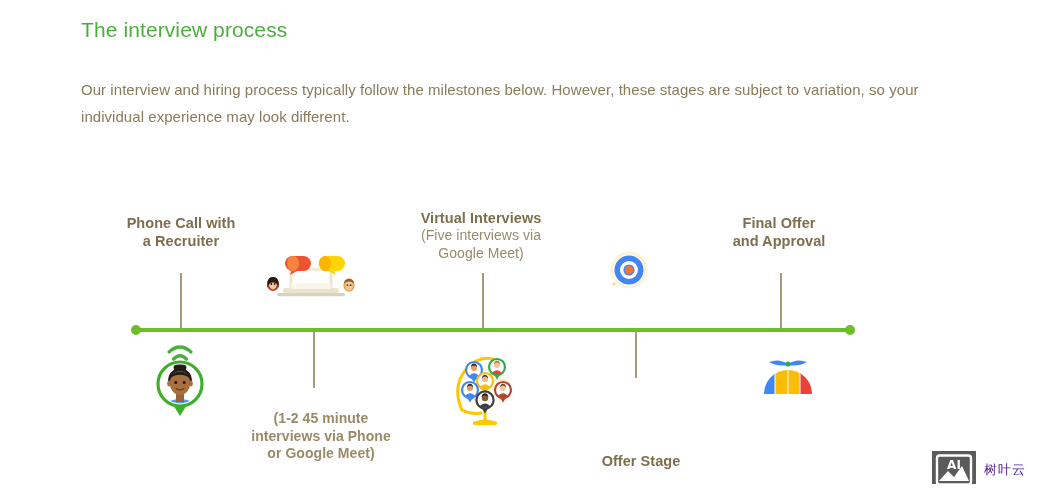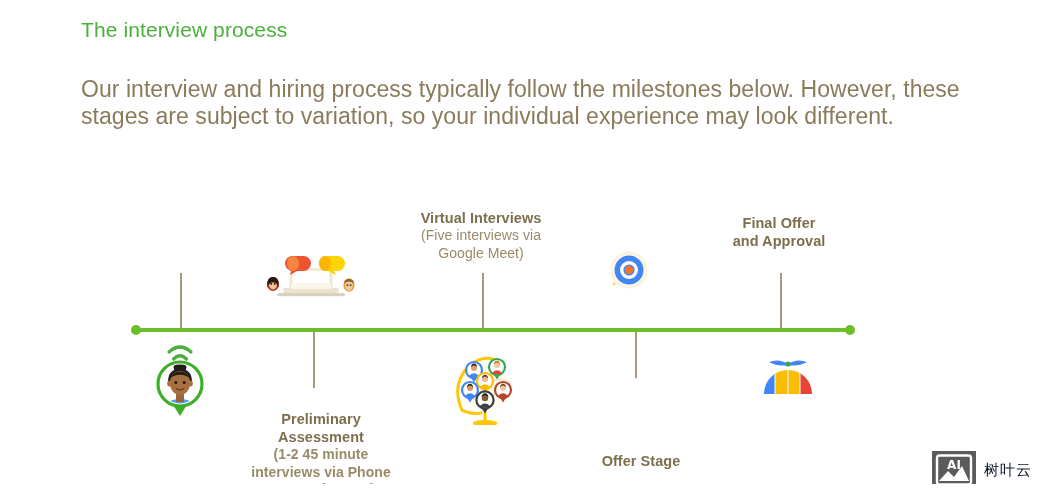--- a/index.html
+++ b/index.html
@@ -27,21 +27,21 @@
     font-size: 21px;
     color: #4caf3d;
     letter-spacing: 0.1px;
     white-space: nowrap;
   }
   #intro-paragraph {
     position: absolute;
     left: 81px;
     top: 76px;
     width: 880px;
-    font-size: 23px;
+    font-size: 15px;
     line-height: 27px;
     color: #8a7b5a;
     letter-spacing: 0.05px;
   }
 
   
   #timeline {
     position: absolute;
     left: 0;
     top: 0;
@@ -120,22 +120,22 @@
   }
   #watermark .mark-box {
     width: 44px;
     height: 38px;
     border-radius: 0;
     background: #5b5b5b;
     position: relative;
     overflow: hidden;
   }
   #watermark .mark-text {
-    font-size: 15px;
-    color: #0f172a;
+    font-size: 13px;
+    color: #4c1d95;
     letter-spacing: 1px;
     font-family: Liberation Sans, sans-serif;
   }
 </style>
 </head>
 <body>
 
 <div id="slide">
 
   <div id="page-title">The interview process</div>
@@ -147,35 +147,37 @@
     <div class="timeline-axis"></div>
     <div class="axis-dot start"></div>
     <div class="axis-dot end"></div>
 
     <div class="stem" style="left:180px; top:273px; height:55px;"></div>
     <div class="stem" style="left:313px; top:332px; height:56px;"></div>
     <div class="stem" style="left:482px; top:273px; height:55px;"></div>
     <div class="stem" style="left:635px; top:332px; height:46px;"></div>
     <div class="stem" style="left:780px; top:273px; height:55px;"></div>
 
+    <div class="milestone-label" id="label-phone-call">
+      <div class="title" style="white-space:pre-line;">Phone Call with
+a Recruiter</div>
+    </div>
 
     <div class="milestone-label" id="label-final-offer">
       <div class="title" style="white-space:pre-line;">Final Offer
 and Approval</div>
     </div>
 
     <div class="milestone-label" id="label-virtual">
       <div class="title" style="white-space:pre-line;">Virtual Interviews</div>
       <div class="sub" style="white-space:pre-line;">(Five interviews via
 Google Meet)</div>
     </div>
 
     <div class="milestone-label" id="label-preliminary">
-      <div class="title" style="white-space:pre-line;">Preliminary
-Assessment</div>
       <div class="sub" style="white-space:pre-line;font-weight:bold;">(1-2 45 minute
 interviews via Phone
 or Google Meet)</div>
     </div>
 
     <div class="milestone-label" id="label-offer-stage">
       <div class="title" style="white-space:pre-line;">Offer Stage</div>
     </div>
 
     <div class="icon-wrap" id="icon-recruiter">

